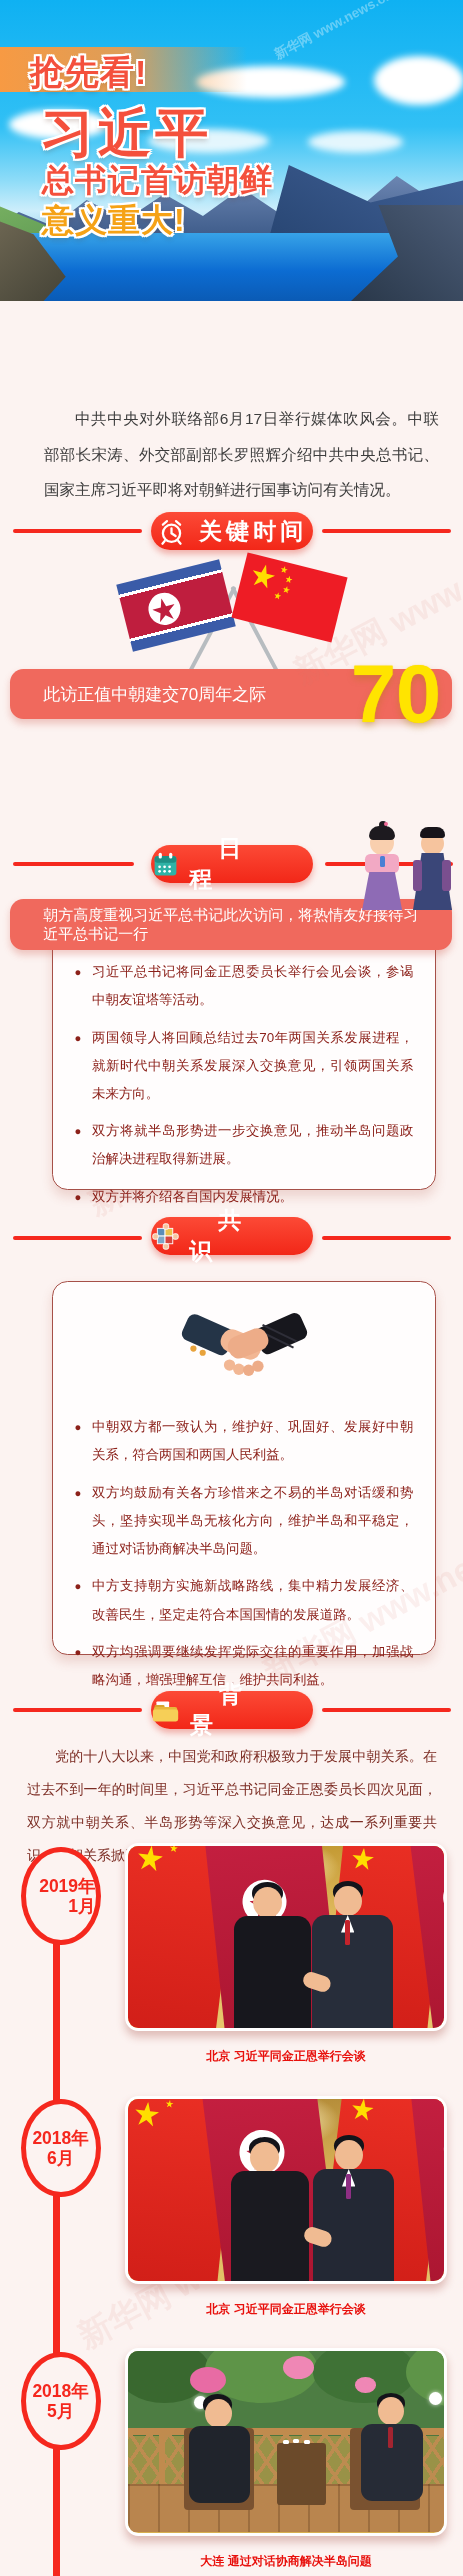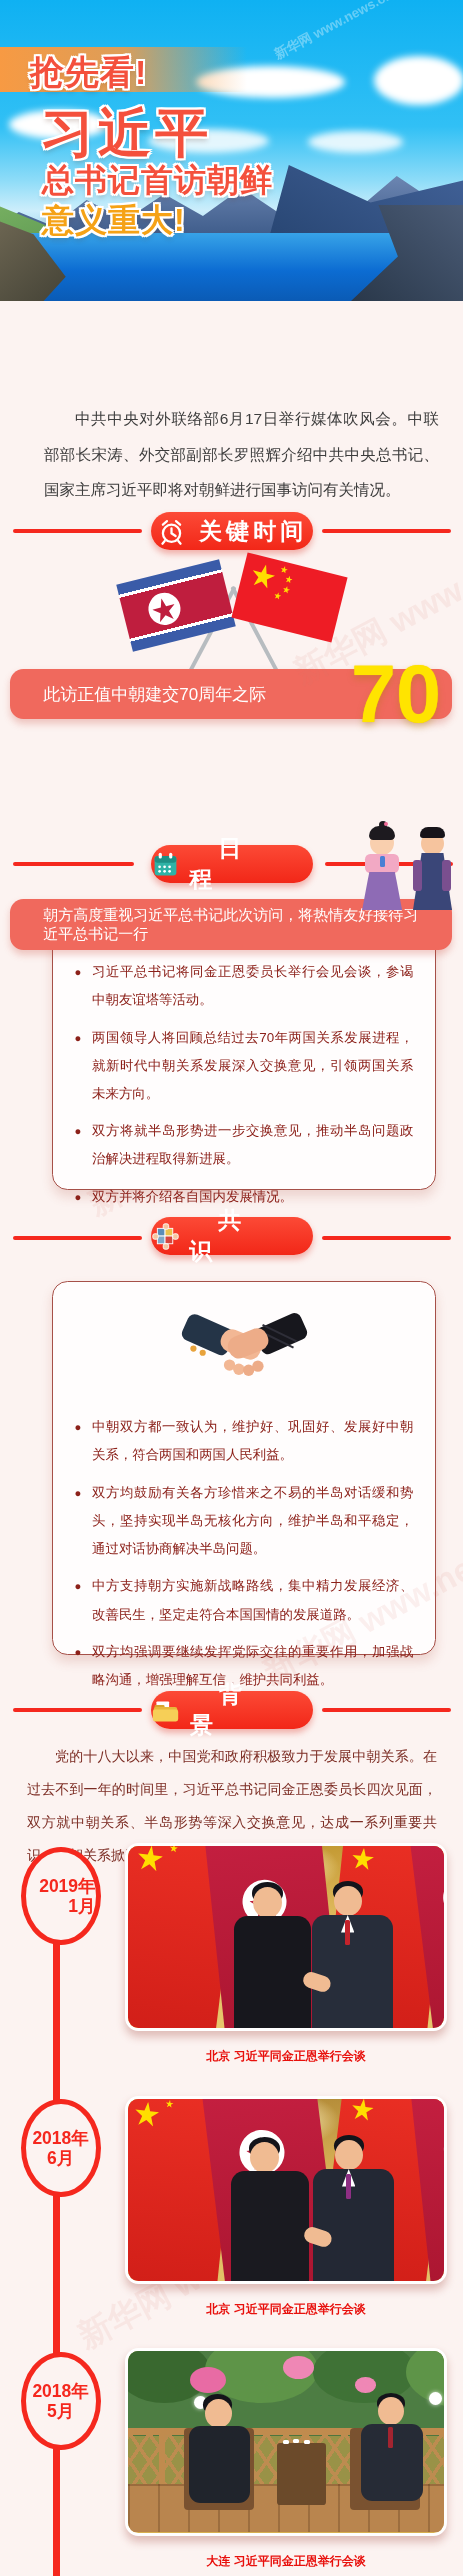--- a/index.html
+++ b/index.html
@@ -449,21 +449,21 @@
         <div class="body-suit" style="left:0;top:28px;width:61px;height:77px;background:#20242c;border-radius:11.3px;"></div>
       </div>
       <div class="fig" style="left:233px;top:44px;">
         <div class="hair" style="left:15.5px;top:-2.1px;width:28px;height:19.6px;"></div>
         <div class="head" style="left:16.5px;top:2.1px;width:26px;height:28px;"></div>
         <div class="body-suit" style="left:0;top:29px;width:62px;height:77px;background:#262b36;border-radius:11.3px;"></div>
         <div class="tie" style="left:27px;top:32px;width:4.6px;height:20.6px;background:#a32430;"></div>
       </div>
     </div>
   </div>
-  <div class="caption" style="top:2553px;">大连 习近平同金正恩举行会谈</div>
+  <div class="caption" style="top:2553px;">大连 通过对话协商解决半岛问题</div>
 
   <div class="wm" style="left:278px;top:577px;">新华网 www.news.cn</div>
   <div class="wm" style="left:72px;top:1108px;">新华网 www.news.cn</div>
   <div class="wm" style="left:247px;top:1577px;">新华网 www.news.cn</div>
   <div class="wm" style="left:62px;top:2241px;">新华网 www.news.cn</div>
 
 </div>
 
 
 </body></html>

